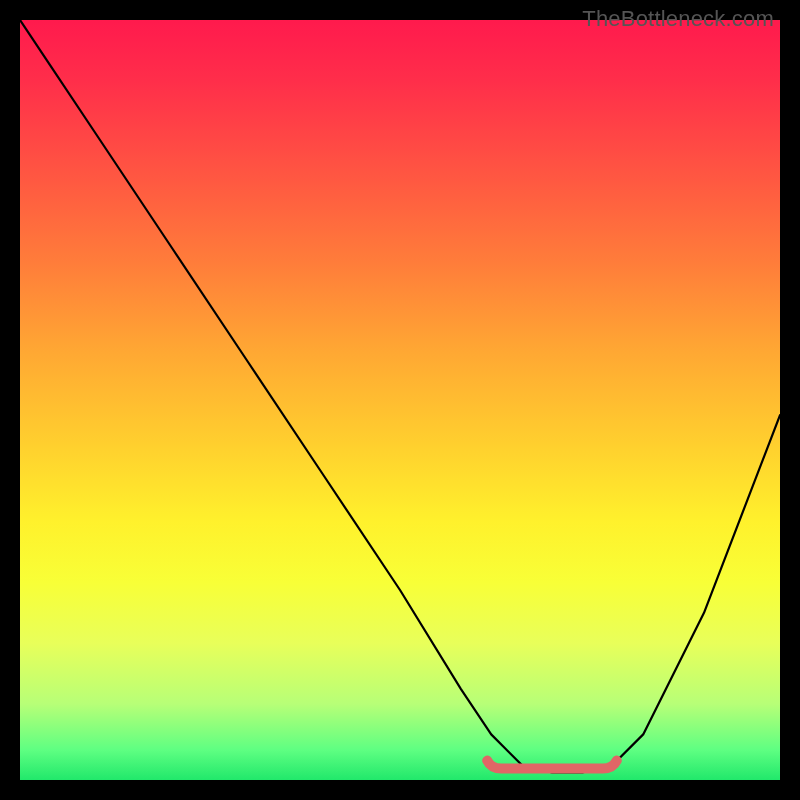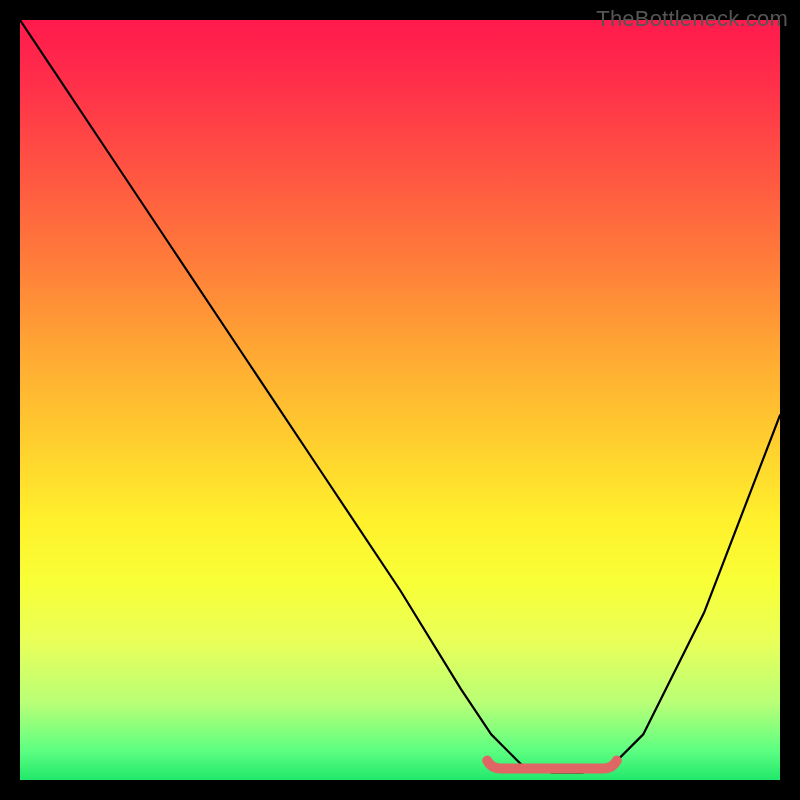--- a/index.html
+++ b/index.html
@@ -7,21 +7,21 @@
     width: 800px;
     height: 800px;
     background: #000;
     position: relative;
     font-family: Arial, Helvetica, sans-serif;
     overflow: hidden;
   }
   .watermark {
     position: absolute;
     top: 6px;
-    right: 12px;
+    right: 26px;
     color: #555;
     font-size: 22px;
     font-weight: 500;
     z-index: 20;
     letter-spacing: 0.2px;
   }
   .plot-area {
     position: absolute;
     left: 20px;
     top: 20px;

